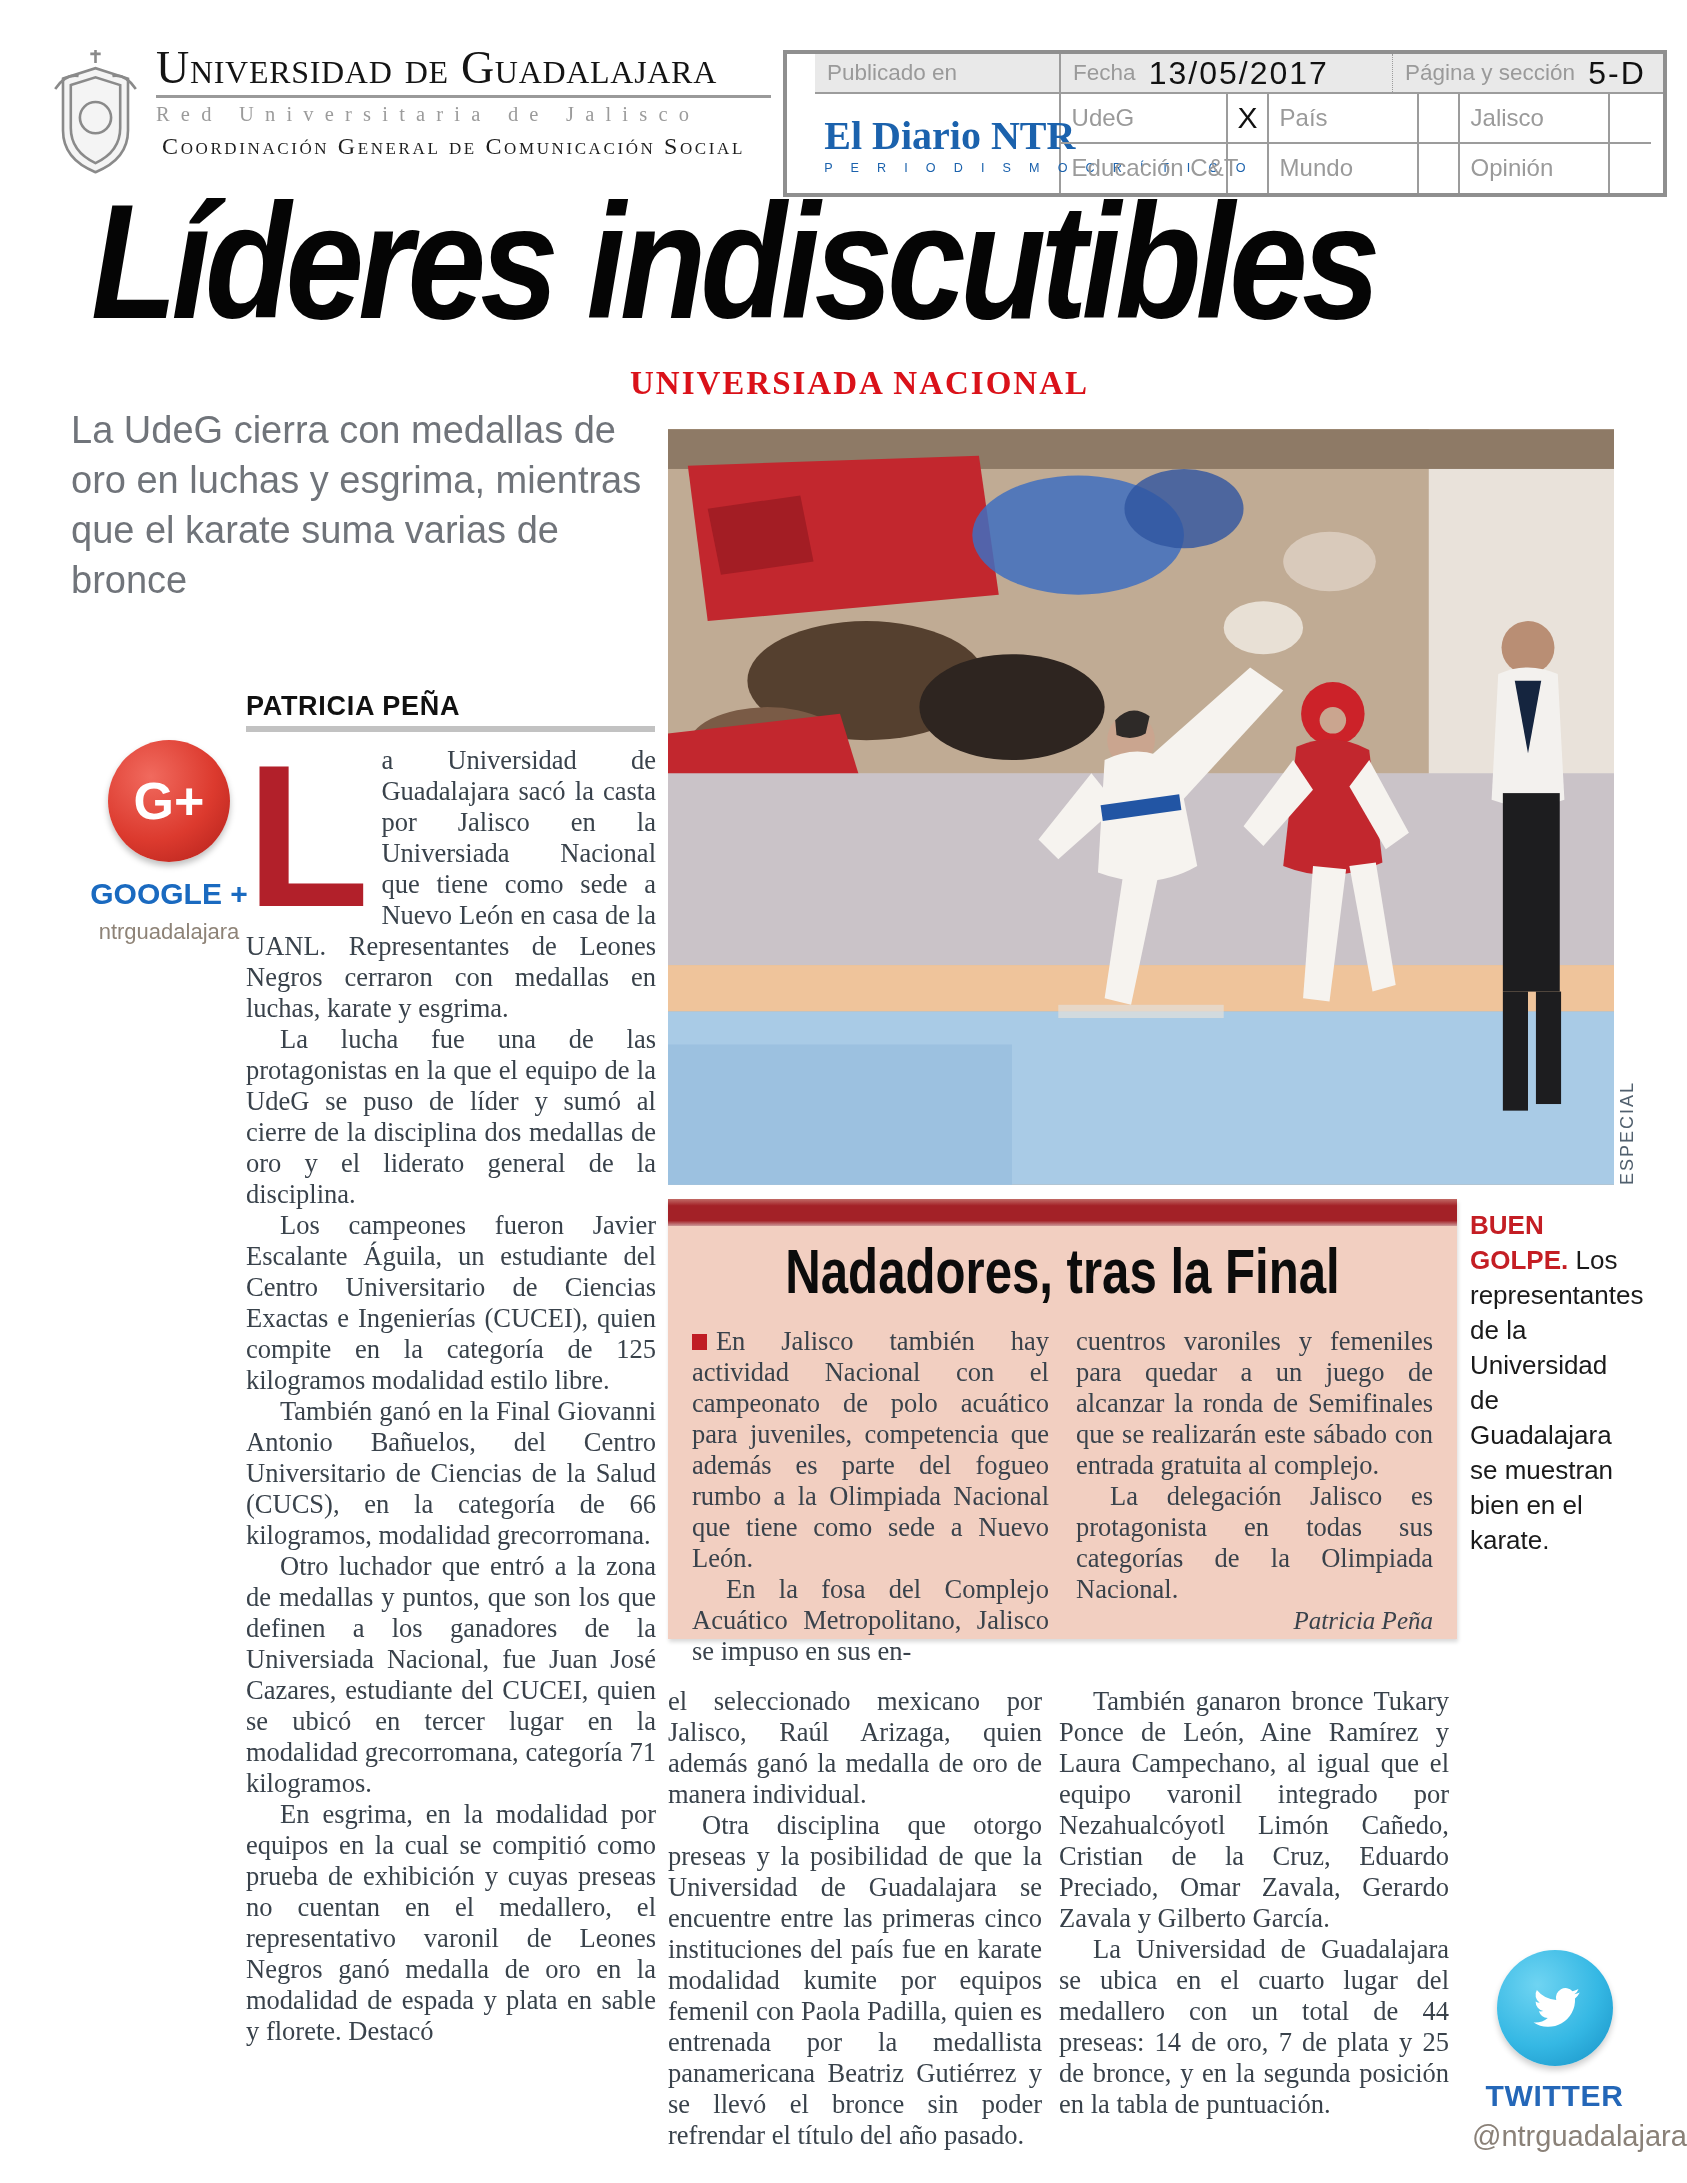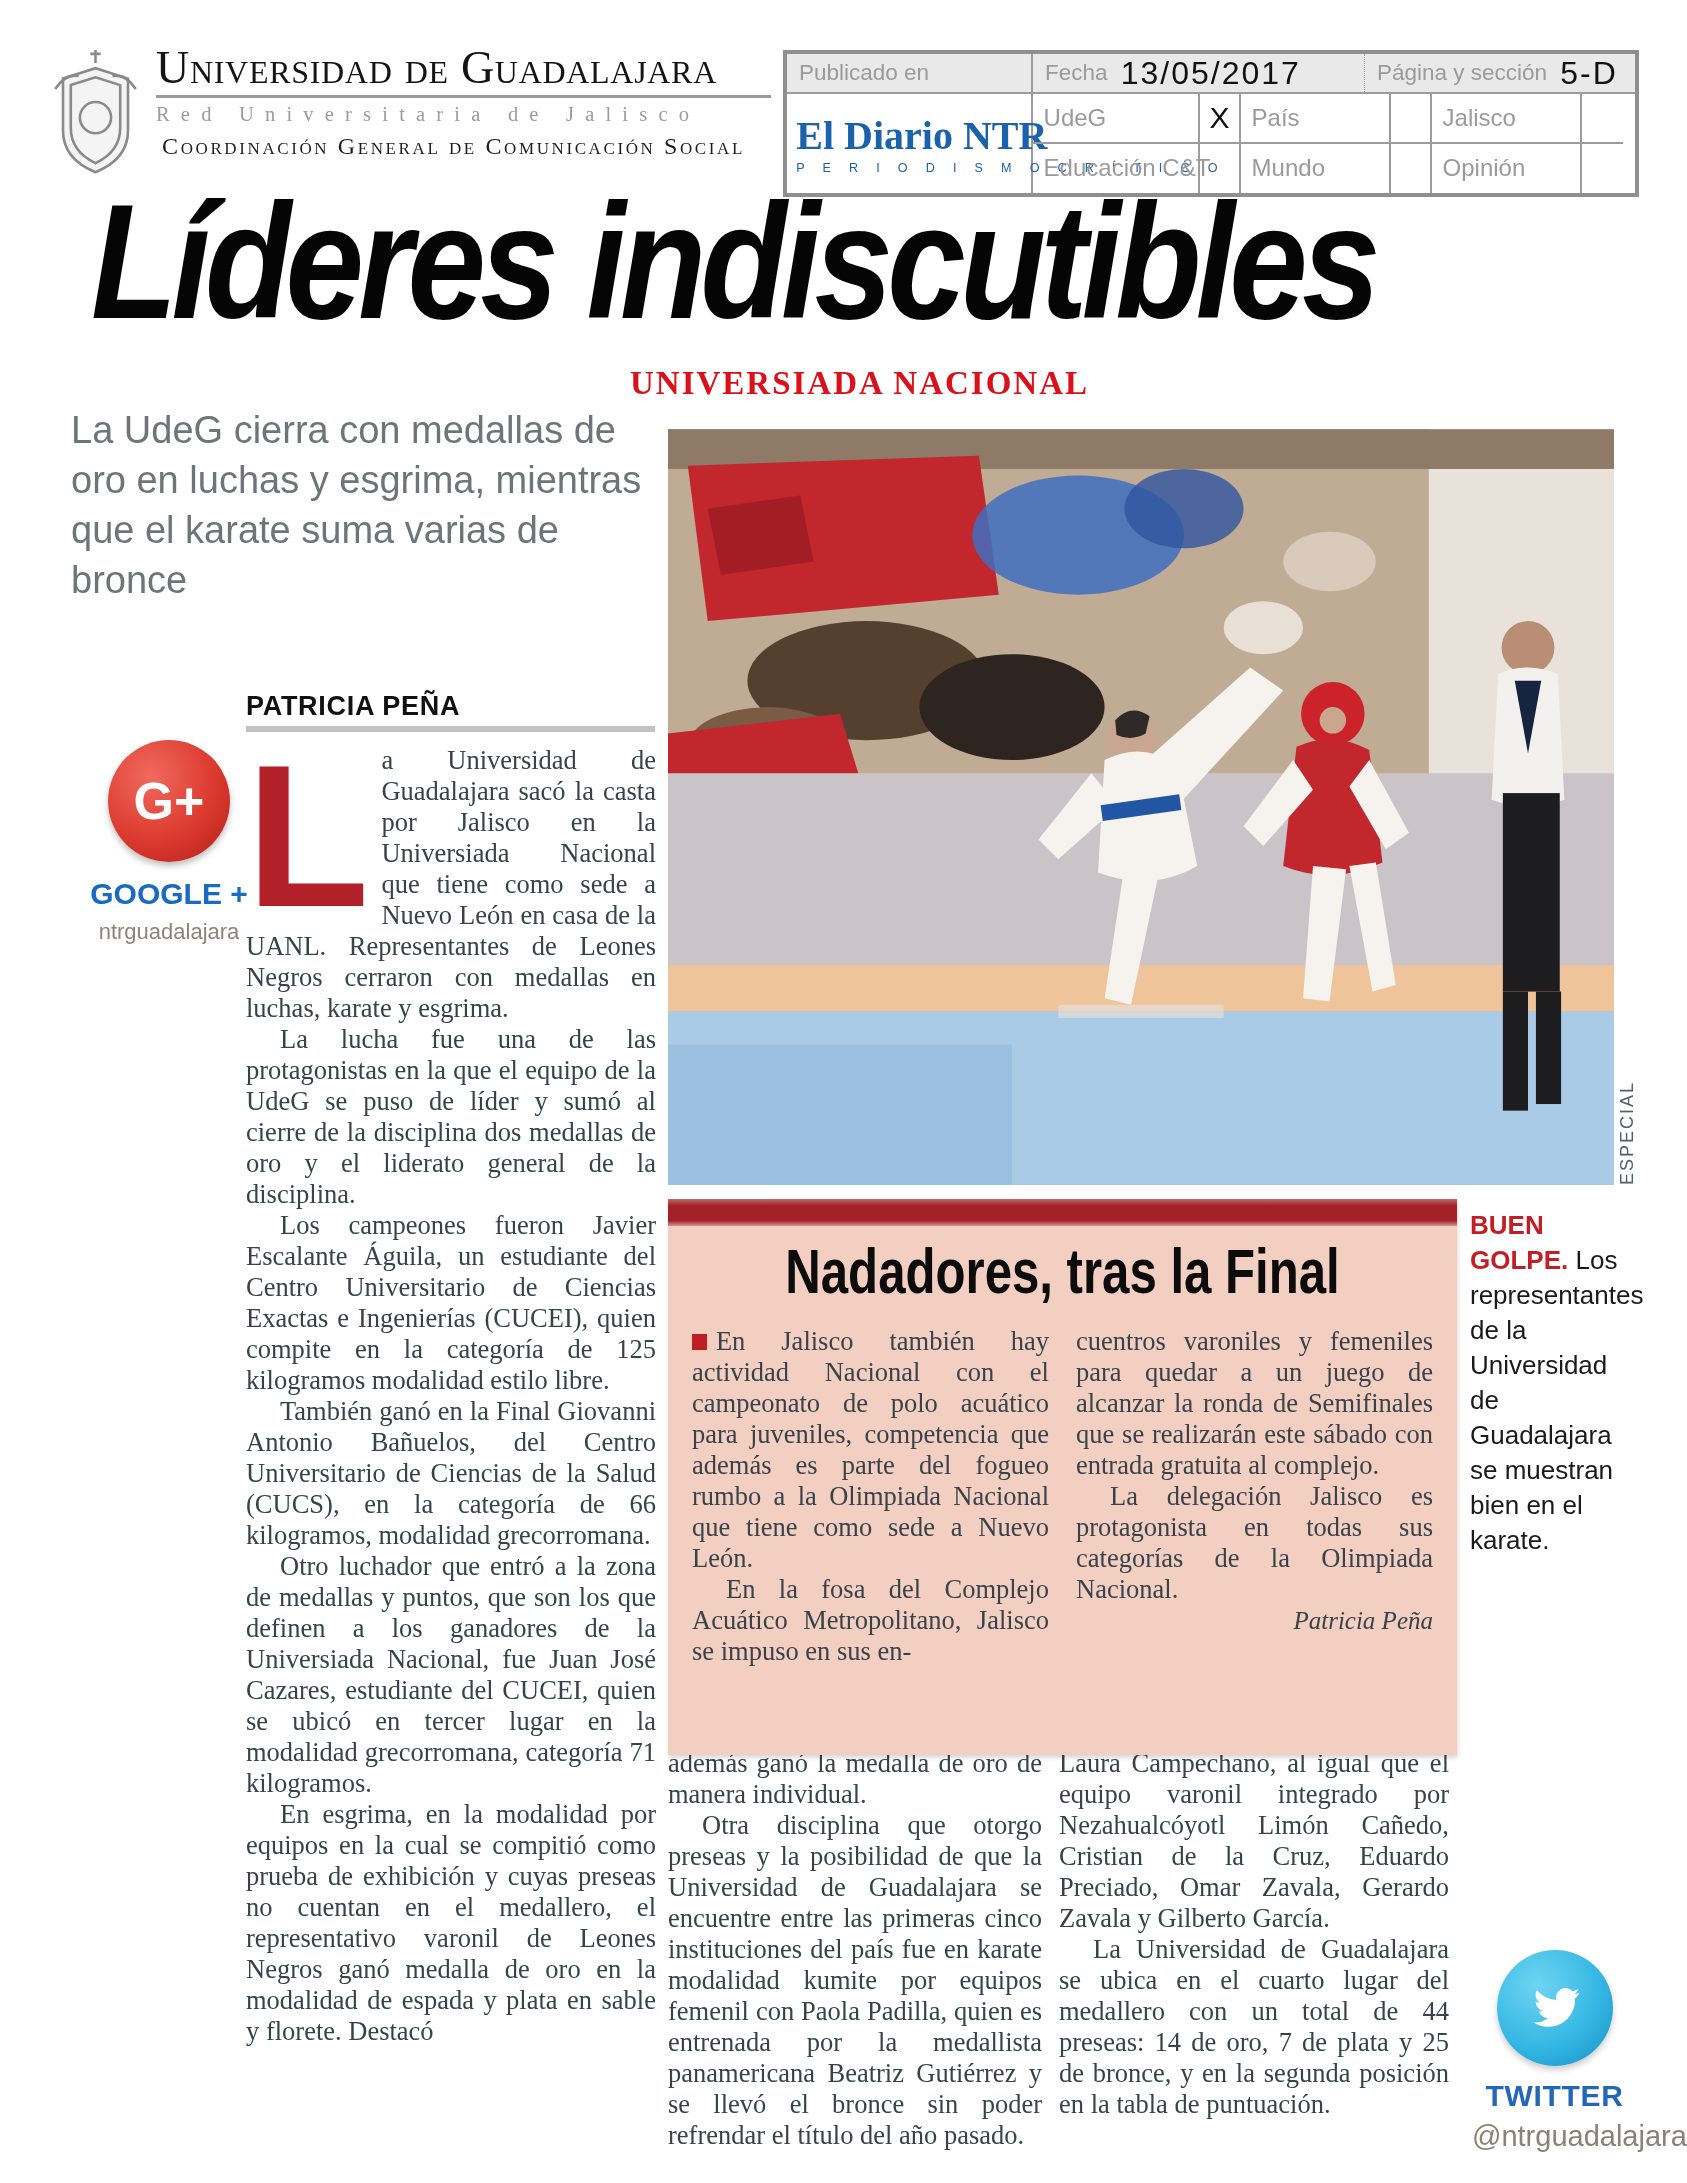--- a/index.html
+++ b/index.html
@@ -14,21 +14,21 @@
              letter-spacing:0.7px;color:#141414;white-space:nowrap;}
   .uni-rule{width:615px;height:2.6px;background:#9a9a9a;margin-top:1.3px;}
   .uni-red{font-family:"Liberation Serif",serif;font-size:20.5px;letter-spacing:11.2px;color:#9b9b9b;
            margin-top:5.3px;white-space:nowrap;}
   .uni-office{font-family:"Liberation Serif",serif;font-variant:small-caps;font-size:24px;
               letter-spacing:2.6px;color:#1d1d1d;margin-top:6.6px;text-align:center;width:595px;}
 
   
   .meta-table{position:absolute;left:783px;top:50px;width:848px;height:139px;
               border:4px solid #8f8f8f;background:#fff;display:grid;
-              grid-template-columns:246px 1fr;grid-template-rows:40px 1fr;}
+              grid-template-columns:246px 1fr;grid-template-rows:40px 1fr;padding-left:28px;}
   .mt-cell{border-right:2px solid #9c9c9c;border-bottom:2px solid #9c9c9c;}
   .mt-head{background:#e9e9e9;display:flex;align-items:center;}
   .mt-label{color:#9a9a9a;font-size:22.5px;padding-left:12px;white-space:nowrap;}
   .mt-pub{grid-column:1;grid-row:1;}
   .mt-hdr2{grid-column:2;grid-row:1;display:flex;border-bottom:2px solid #9c9c9c;background:#e9e9e9;}
   .mt-fecha{width:331px;display:flex;align-items:center;border-right:1.3px dotted #9b9b9b;}
   .mt-pagina{flex:1;display:flex;align-items:center;}
   .mt-value{color:#111;font-size:32px;letter-spacing:2px;padding-left:13.2px;white-space:nowrap;}
   .mt-logo{grid-column:1;grid-row:2;border-right:2px solid #9c9c9c;display:flex;
            flex-direction:column;justify-content:center;padding-left:9.3px;}
@@ -88,21 +88,21 @@
            font-size:202px;line-height:165px;color:#b2202a;padding:9.3px 12px 0 0;}
 
   
   .photo{position:absolute;left:668px;top:429px;width:946px;height:756px;overflow:hidden;
          background:#c9b7a2;}
   .photo-credit{position:absolute;left:1617px;top:1053px;width:22.5px;height:132px;
                 writing-mode:vertical-rl;transform:rotate(180deg);font-size:18px;letter-spacing:2px;
                 color:#51606e;text-align:left;}
 
   
-  .newsbox{position:absolute;left:668px;top:1199px;width:789px;height:556px;background:#f2cfc1;
+  .newsbox{position:absolute;left:668px;top:1199px;width:789px;height:440px;background:#f2cfc1;
            box-shadow:1.3px 2.6px 4px rgba(0,0,0,0.15);}
   .nb-bar{width:100%;height:26.5px;background:linear-gradient(#c16a66 0%, #a32127 25%, #a32127 80%, #c99);}
   .nb-title{margin-top:14.6px;text-align:center;font-weight:bold;font-size:63px;color:#0c0c0c;
             transform:scaleX(0.78);transform-origin:center;white-space:nowrap;line-height:1;}
   .nb-cols{position:absolute;left:24px;top:127px;width:741px;height:291px;}
   .nb-col{position:absolute;top:0;width:357px;font-family:"Liberation Serif",serif;font-size:26.5px;
           line-height:31px;color:#39424b;text-align:justify;}
   .nb-col p{margin:0;text-indent:34px;}
   .nb-col p.nofirst{text-indent:0;}
   .nb-left{left:0;}

